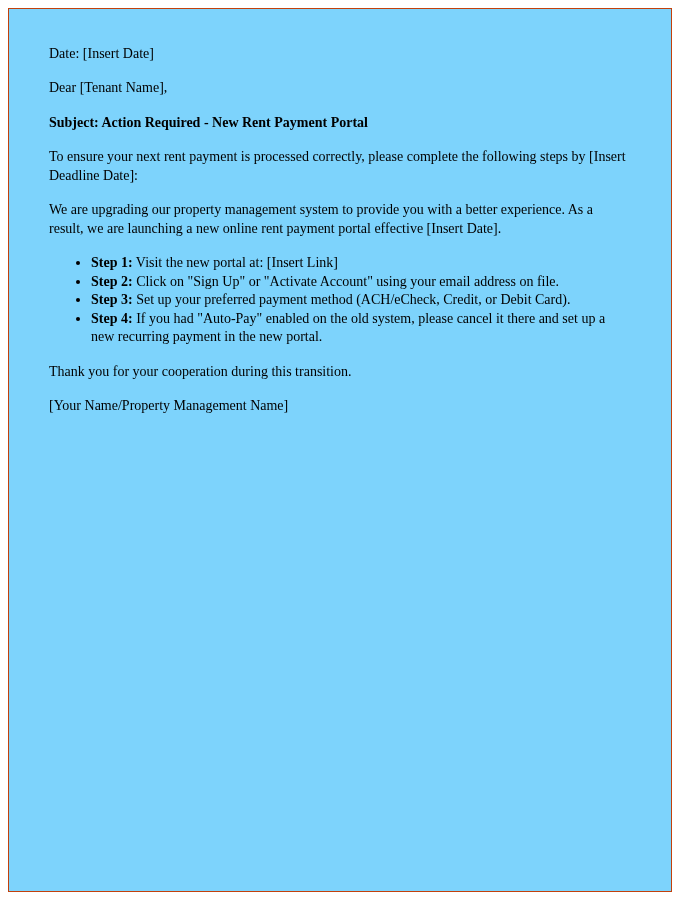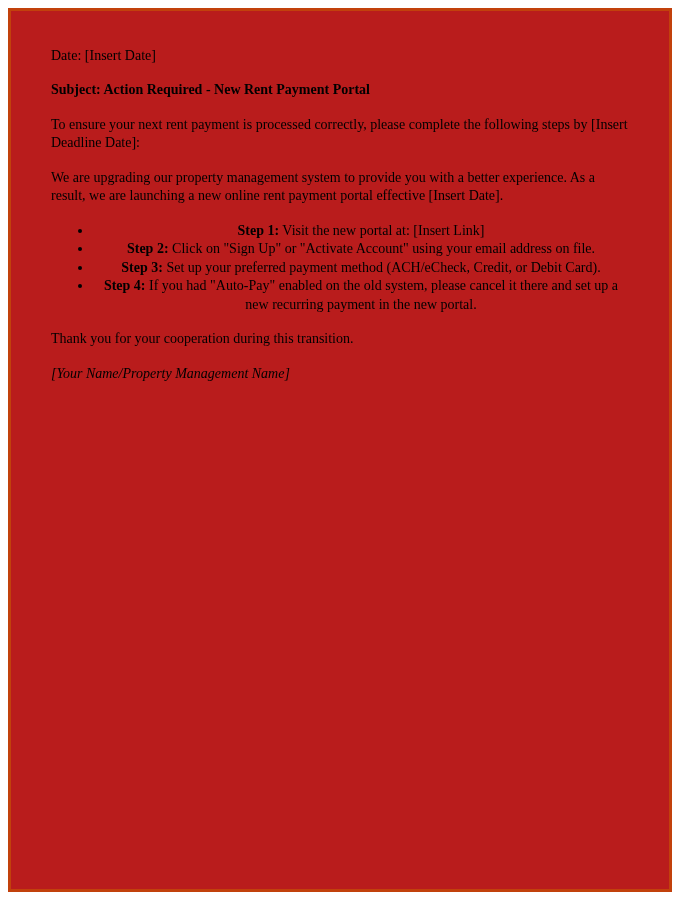--- a/index.html
+++ b/index.html
@@ -13,58 +13,57 @@
     position: relative;
     font-family: "Liberation Serif", "DejaVu Serif", serif;
     color: #000000;
   }
   .page {
     position: absolute;
     left: 8px;
     top: 8px;
     width: 664px;
     height: 884px;
-    border: 3px solid #c2410c;
+    border: 1px solid #c2410c;
     box-sizing: border-box;
-    background: #b91c1c;
+    background: #7dd3fc;
   }
   .content {
     padding: 36px 40px 0 40px;
     font-size: 14px;
     line-height: 1.32;
   }
   .content p {
     margin: 0 0 16px 0;
   }
   .bold {
     font-weight: bold;
   }
   ul.steps {
     margin: 0 0 16px 0;
     padding-left: 42px;
     list-style-type: disc;
-    text-align: center;
   }
   ul.steps li {
     margin: 0;
     padding: 0;
   }
   .sig span {
     display: block;
-    font-style: italic;
   }
 </style>
 </head>
 <body>
 
 <div class="page">
   <div class="content">
 
     <p>Date: [Insert Date]</p>
 
+    <p>Dear [Tenant Name],</p>
 
     <p class="bold">Subject: Action Required - New Rent Payment Portal</p>
 
     <p>To ensure your next rent payment is processed correctly, please complete the following steps by [Insert Deadline Date]:</p>
 
     <p>We are upgrading our property management system to provide you with a better experience. As a result, we are launching a new online rent payment portal effective [Insert Date].</p>
 
     <ul class="steps">
       <li><span class="bold">Step 1:</span><span> Visit the new portal at: [Insert Link]</span></li>
       <li><span class="bold">Step 2:</span><span> Click on "Sign Up" or "Activate Account" using your email address on file.</span></li>

